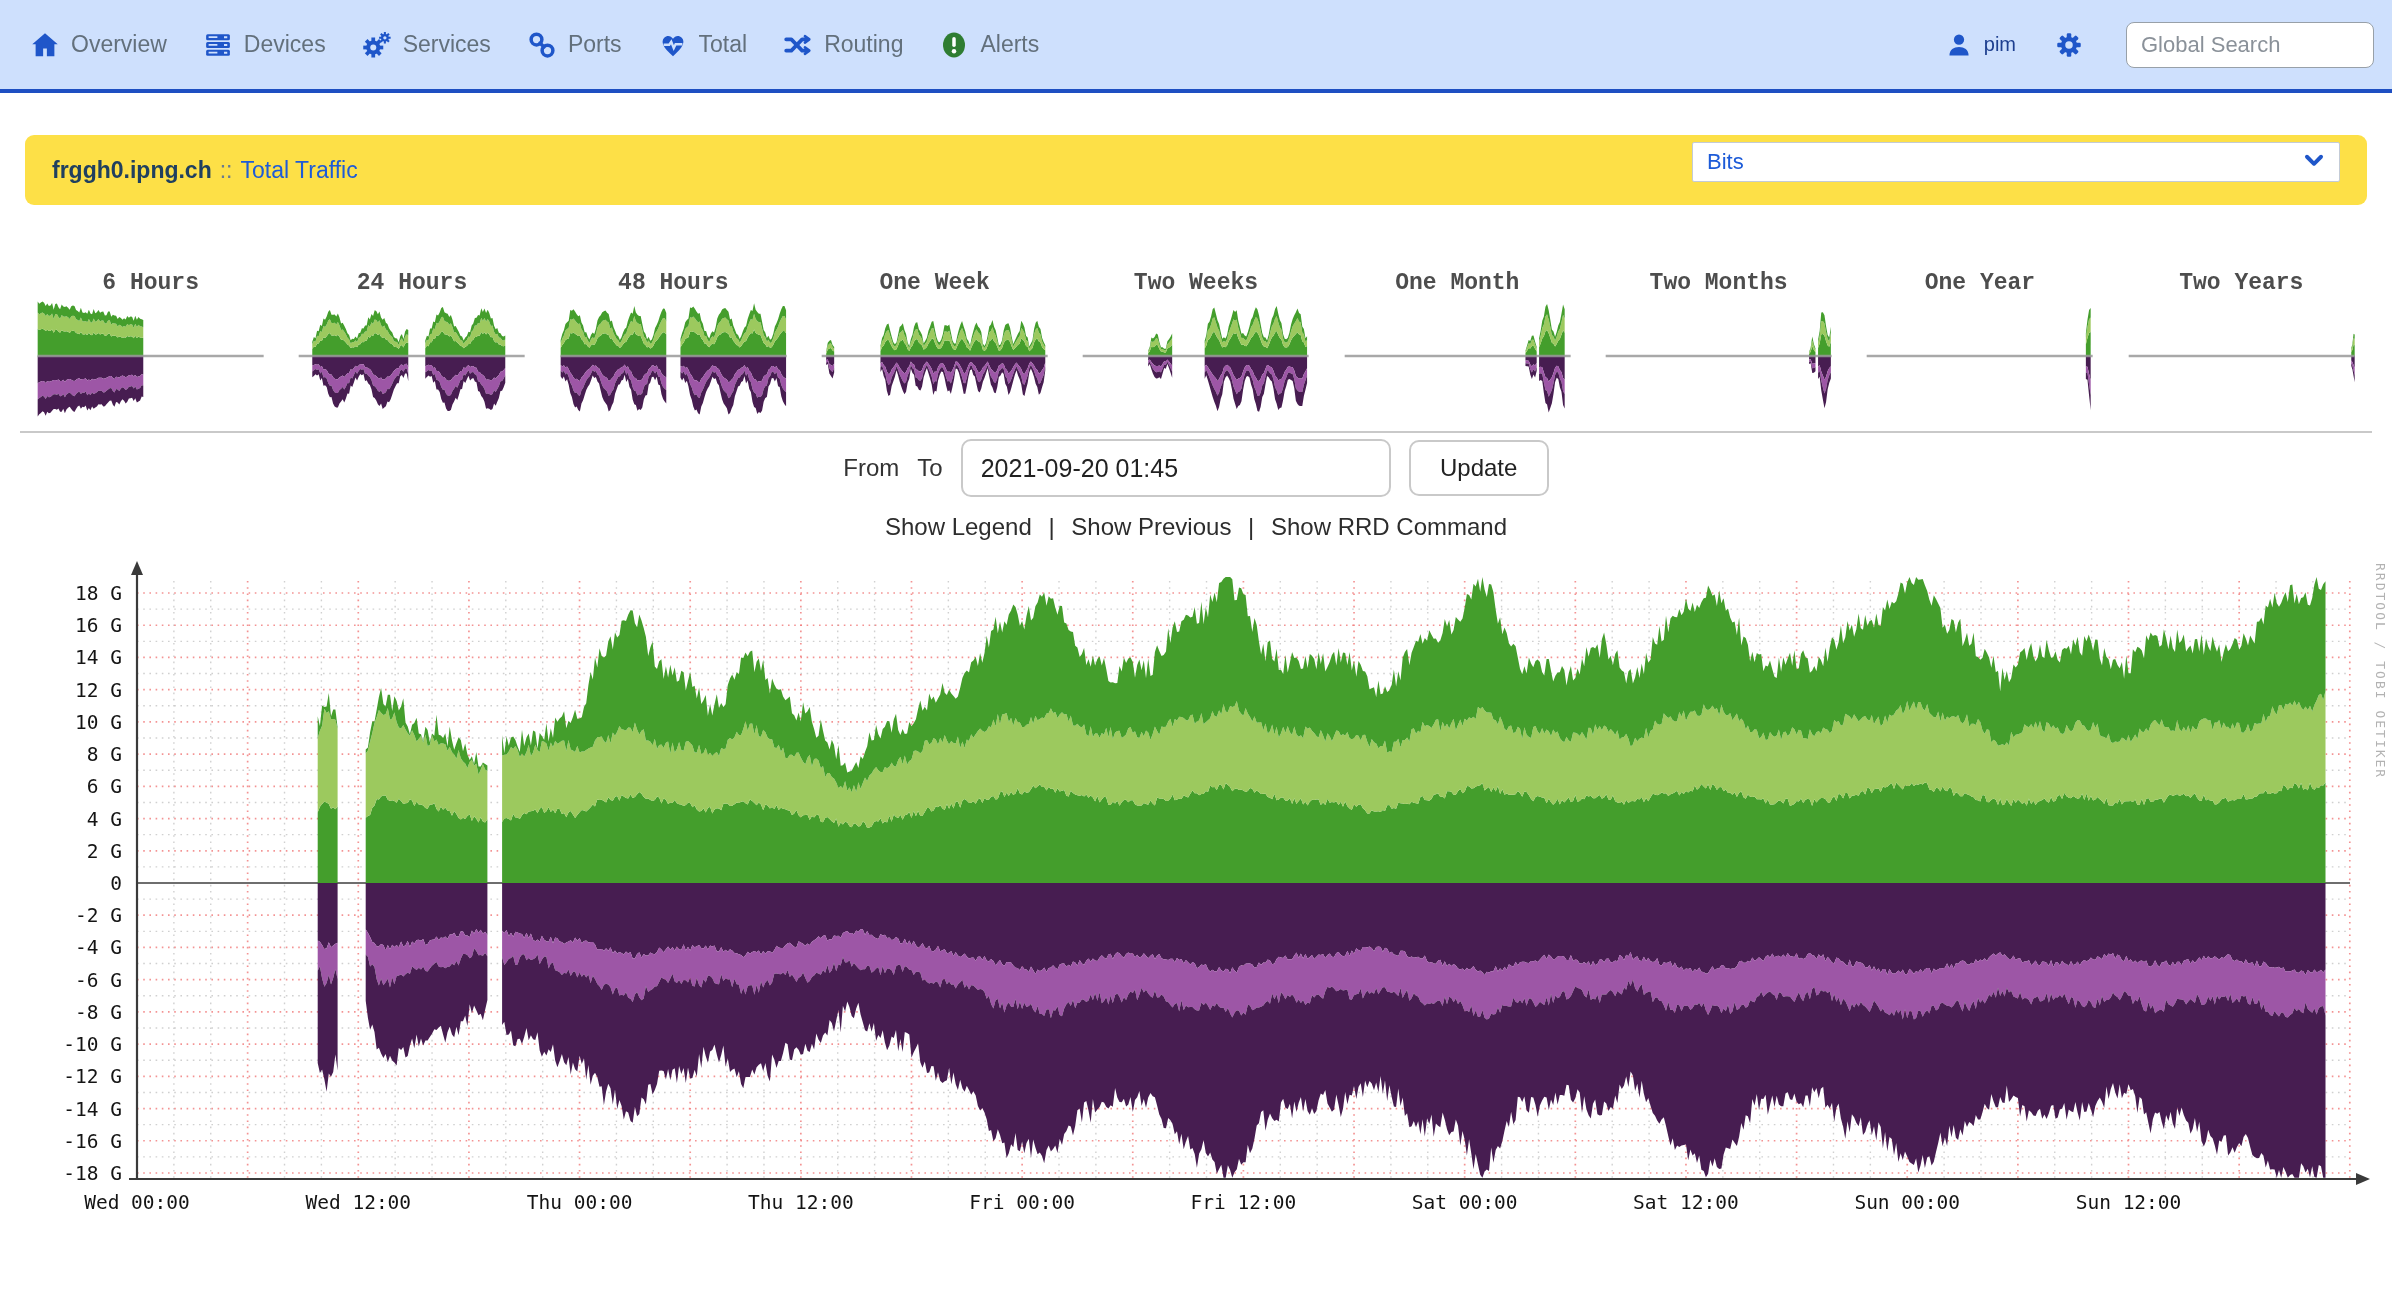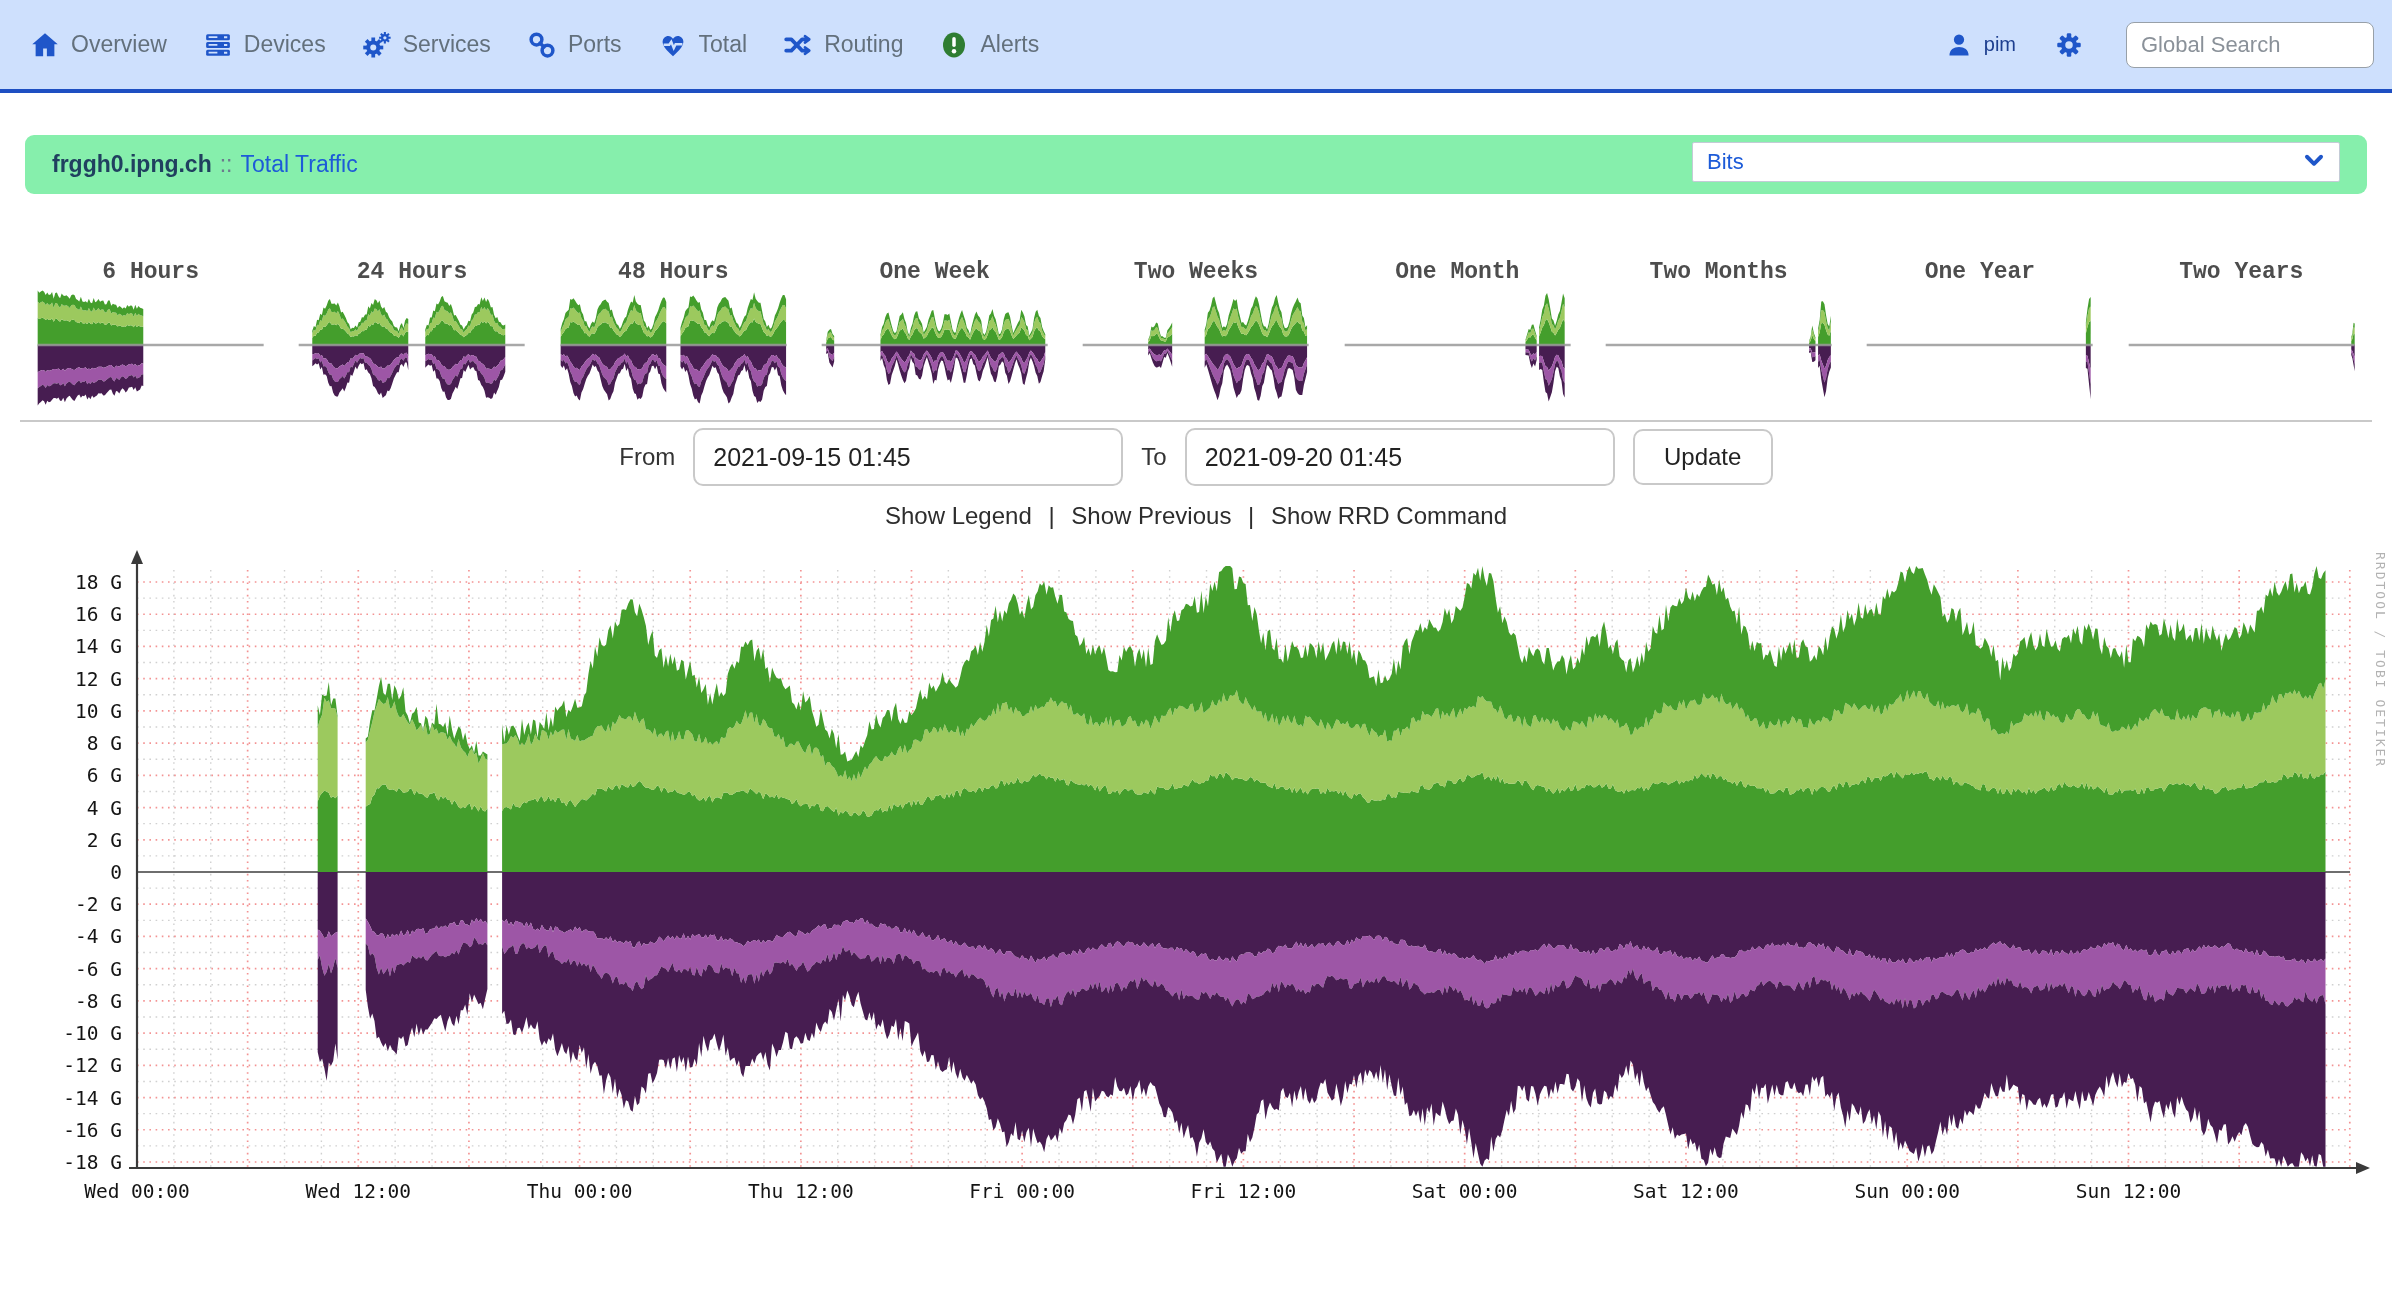--- a/index.html
+++ b/index.html
@@ -11,21 +11,21 @@
   .nav-item .lbl{font-size:23px;color:#63707c;}
   .nav-icon{width:30px;height:30px;display:inline-flex;align-items:center;justify-content:center;}
   .nav-spacer{flex:1;}
   .nav-user{display:flex;align-items:center;gap:10px;margin-right:38px;cursor:pointer;}
   .nav-user .uname{font-size:20px;color:#1e3f8f;}
   .nav-gear{margin-right:42px;cursor:pointer;}
   .global-search{width:248px;height:46px;border:1.5px solid #98a0a8;border-radius:8px;background:#fff;font-size:22px;color:#3c3c3c;padding:0 14px;box-sizing:border-box;font-family:"Liberation Sans",sans-serif;}
   .global-search::placeholder{color:#8a9199;}
 
   
-  .title-panel{margin:42px 25px 0 25px;height:59px;background:#86efac;border-radius:9px;display:flex;align-items:center;padding:0 27px;box-sizing:border-box;position:relative;}
+  .title-panel{margin:42px 25px 0 25px;height:70px;background:#fde047;border-radius:9px;display:flex;align-items:center;padding:0 27px;box-sizing:border-box;position:relative;}
   .title-device{font-size:23px;font-weight:bold;color:#20405f;}
   .title-sep{font-size:23px;color:#6b7b8d;margin:0 8px;}
   .title-page{font-size:23px;color:#1d5bd8;cursor:pointer;}
   .unit-select{position:absolute;right:27px;top:7px;width:648px;height:40px;background:#fff;border:1px solid #c3cbd6;border-radius:2px;display:flex;align-items:center;justify-content:space-between;padding:0 12px 0 14px;box-sizing:border-box;cursor:pointer;margin-left:12px;}
   .unit-select .val{font-size:22px;color:#1d5bd8;}
 
   
   .thumb-row{display:flex;margin:64px 20px 0 20px;border-bottom:2px solid #c9c9c9;padding-bottom:4px;font-family:Liberation Mono, monospace;}
   .thumb-cell{flex:1;display:flex;flex-direction:column;align-items:center;cursor:pointer;}
   .thumb-label{font-size:23px;font-weight:bold;color:#4d4d4d;height:30px;line-height:28px;}
@@ -345,21 +345,20 @@
         <polygon points="222.6,61.5 223.7,62.9 224.9,66.0 226.0,68.8 226.0,57.0 224.9,57.0 223.7,57.0 222.6,57.0" fill="#471d51"></polygon>
         <polygon points="222.6,64.2 223.7,66.5 224.9,71.4 226.0,76.0 226.0,68.8 224.9,66.0 223.7,62.9 222.6,61.5" fill="#9d56a6"></polygon>
         <polygon points="222.6,67.0 223.7,70.2 224.9,77.0 226.0,83.3 226.0,76.0 224.9,71.4 223.7,66.5 222.6,64.2" fill="#471d51"></polygon>
         <line x1="0" y1="57" x2="226" y2="57" stroke="#9a9a9a" stroke-width="2.4" opacity="0.85"></line>
       </svg>
     </div>
   </div>
 
 <div class="controls">
   <span class="ctl-label">From</span>
-  <input class="date-input" type="text" value="2021-09-15 01:45" style="">
   <span class="ctl-label">To</span>
   <input class="date-input" type="text" value="2021-09-20 01:45" style="">
   <button class="update-btn">Update</button>
 </div>
 
 <div class="links-row">
   <span class="lnk">Show Legend</span>
   <span class="sep">|</span>
   <span class="lnk">Show Previous</span>
   <span class="sep">|</span>

